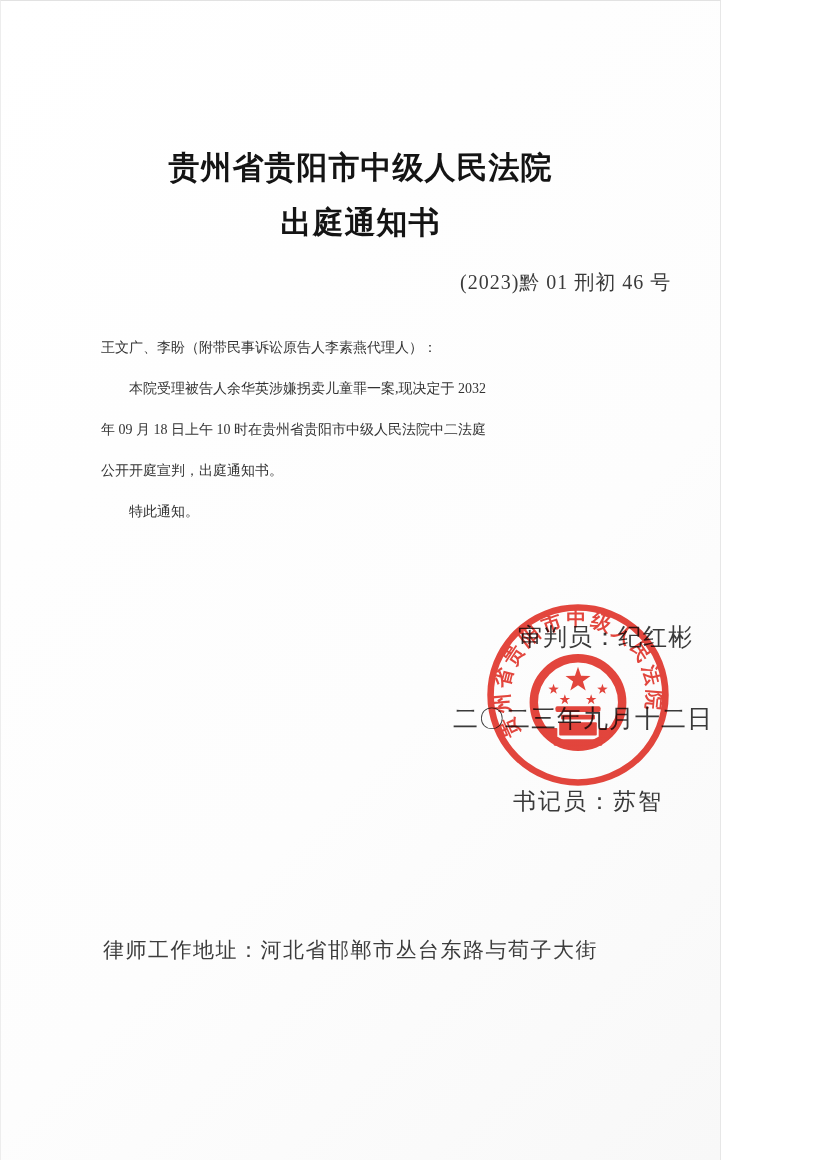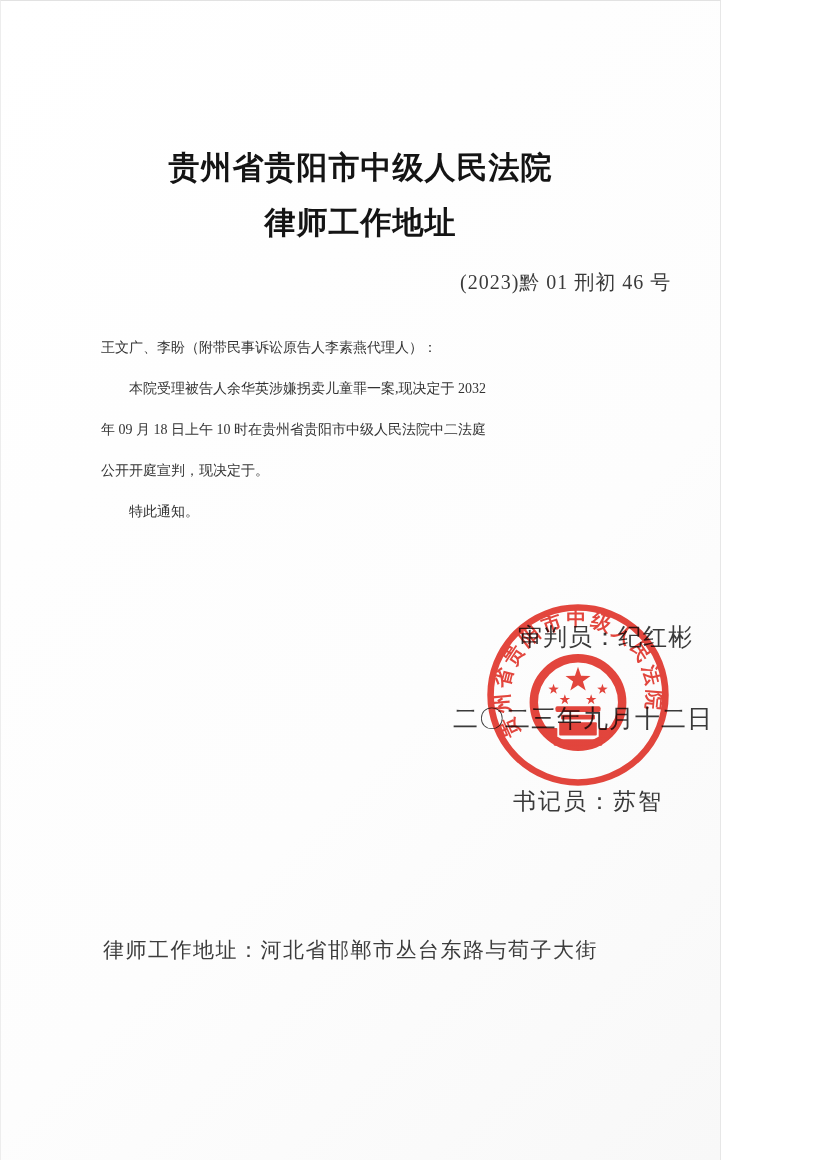--- a/index.html
+++ b/index.html
@@ -89,29 +89,29 @@
     letter-spacing: 1.5px;
     line-height: 39px;
   }
 </style>
 </head>
 <body>
 
 <div class="page">
 
   <div class="doc-title line1">贵州省贵阳市中级人民法院</div>
-  <div class="doc-title line2">律师工作地址</div>
+  <div class="doc-title line2">出庭通知书</div>
 
   <div class="case-number">(2023)黔 01 刑初 46 号</div>
 
   <div class="body-text">
     <div class="line">王文广、李盼（附带民事诉讼原告人李素燕代理人）：</div>
     <div class="line indent">本院受理被告人余华英涉嫌拐卖儿童罪一案,现决定于 2032</div>
     <div class="line">年 09 月 18 日上午 10 时在贵州省贵阳市中级人民法院中二法庭</div>
-    <div class="line">公开开庭宣判，现决定于。</div>
+    <div class="line">公开开庭宣判，出庭通知书。</div>
     <div class="line indent">特此通知。</div>
   </div>
 
   <div class="sign-block judge-line">审判员：纪红彬</div>
   <div class="sign-block date-line">二〇二三年九月十二日</div>
   <div class="sign-block clerk-line">书记员：苏智</div>
 
   <svg class="seal" viewBox="0 0 200 200" xmlns="http://www.w3.org/2000/svg">
     <g fill="none" stroke="#e23127">
       <circle cx="100" cy="100" r="93" stroke-width="7"></circle>

